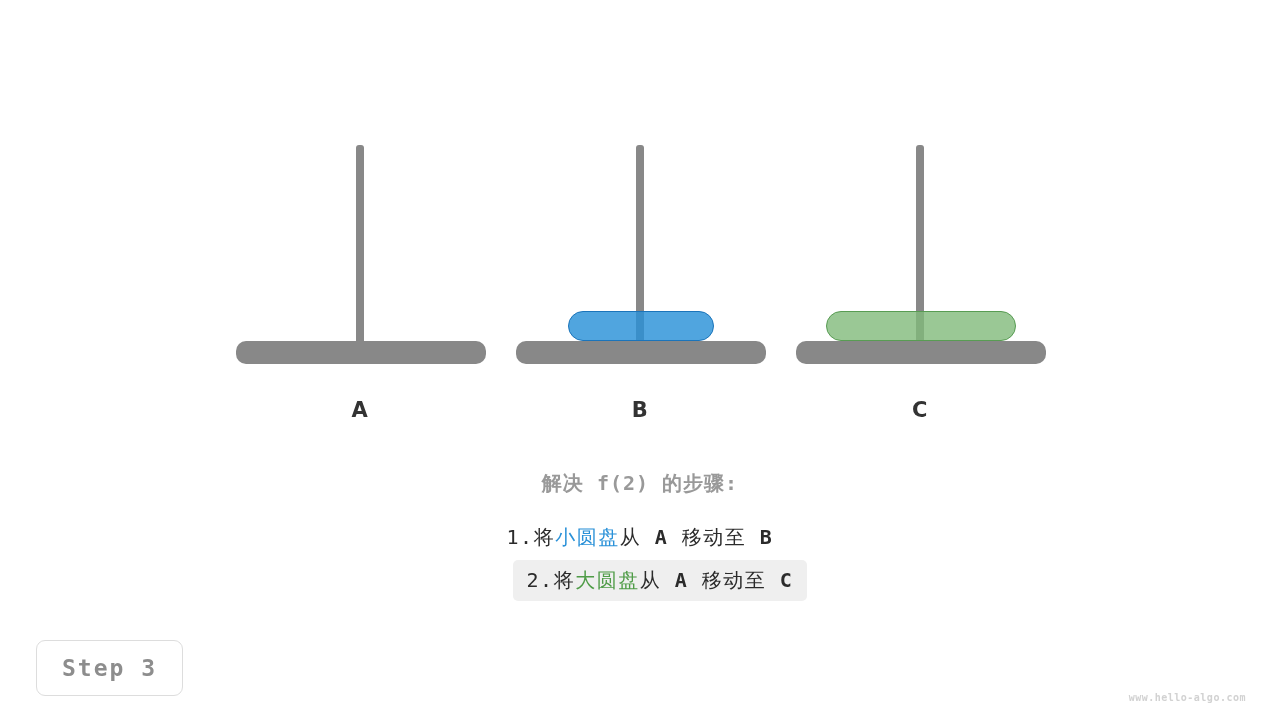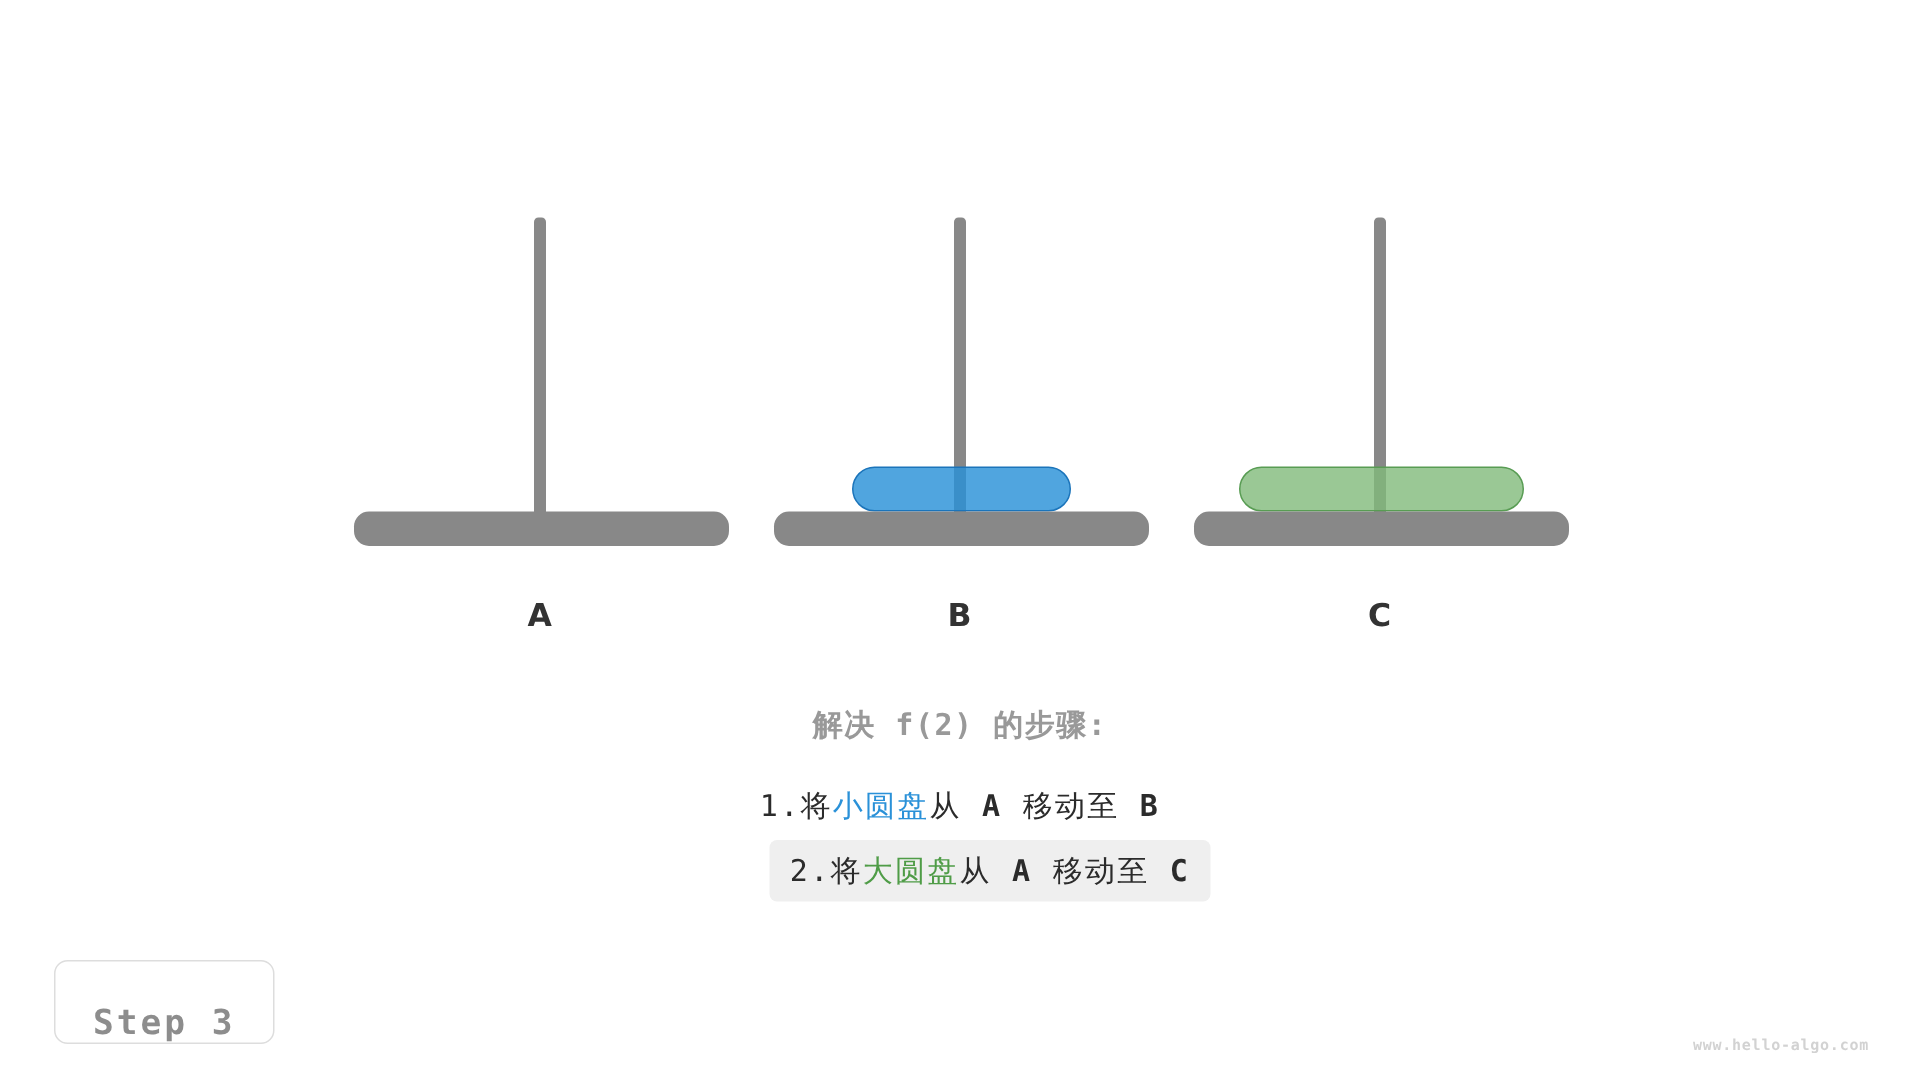--- a/index.html
+++ b/index.html
@@ -129,21 +129,21 @@
   #step-badge {
     position: absolute;
     left: 36px;
     top: 640px;
     width: 145px;
     height: 54px;
     border: 1.5px solid #dddddd;
     border-radius: 9px;
     background: #ffffff;
     display: flex;
-    align-items: flex-end;
+    align-items: center;
     justify-content: center;
   }
   #step-badge .badge-text {
     font-family: "DejaVu Sans Mono", "Liberation Mono", monospace;
     font-size: 23px;
     font-weight: bold;
     color: #8d8d8d;
     letter-spacing: 2px;
   }
 

